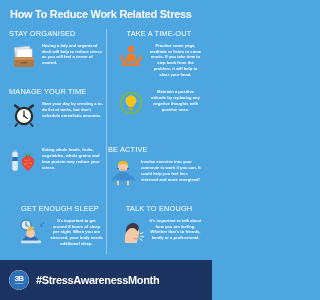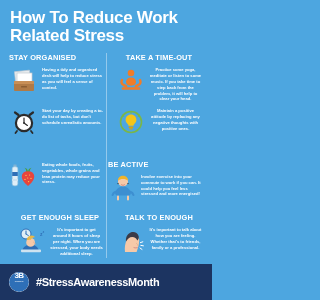--- a/index.html
+++ b/index.html
@@ -7,21 +7,21 @@
   body {
     font-family:"Liberation Sans", sans-serif;
     background:#4da6e0;
     color:#ffffff;
   }
   .poster { width:212px; height:300px; position:relative; background:#4da6e0; display:flex; flex-direction:column; }
 
   
   .header { padding:9px 10px 4px 10px; }
   .header h1 {
-    font-size:17px;
+    font-size:11px;
     line-height:1.06;
     font-weight:bold;
     color:#ffffff;
     letter-spacing:-0.3px;
   }
 
   
   .grid {
     flex:1;
     display:grid;
@@ -35,21 +35,21 @@
     left:50%;
     top:4px;
     bottom:6px;
     width:1px;
     background:rgba(255,255,255,0.40);
   }
   .cell { padding:2px 4px 2px 1px; position:relative; }
   .cell.right { padding-left:9px;text-align:center; }
   .cell h2 {
     font-size:7.4px;
-    font-weight:bold;
+    font-weight:normal;
     letter-spacing:0.15px;
     color:#ffffff;
     margin-bottom:3px;
     white-space:nowrap;
   }
   .body-row { display:flex; align-items:flex-start; gap:3px; }
   .icon-wrap {
     width:30px; min-width:30px; height:32px;
     display:flex; align-items:center; justify-content:center;
   }
@@ -74,21 +74,21 @@
     width:20px; height:20px; border-radius:50%;
     background:#ffffff;
     display:flex; align-items:center; justify-content:center;
     position:relative;
     overflow:hidden;
     flex-shrink:0;
   }
   .logo .disc {
     width:20px; height:20px; border-radius:50%;
     background:#2e6fb7;
-    display:flex; align-items:center; 
+    display:flex; align-items:center; justify-content:center;
     flex-direction:column;
   }
   .logo .tb { font-size:8px; font-weight:bold; color:#ffffff; line-height:1; letter-spacing:-0.5px; }
   .logo .sub { font-size:2.4px; color:#ffffff; line-height:1; margin-top:0.5px; }
   .hashtag {
     font-size:11px;
     font-weight:bold;
     color:#ffffff;
     letter-spacing:-0.35px;
   }
@@ -131,20 +131,21 @@
             <path d="M5 13c-1 1.5-.6 3.6 1 4.6l3.2 1.8" stroke="#f07c28" stroke-width="2.4" fill="none" stroke-linecap="round"></path>
             <path d="M23 13c1 1.5.6 3.6-1 4.6l-3.2 1.8" stroke="#f07c28" stroke-width="2.4" fill="none" stroke-linecap="round"></path>
             <path d="M6 21.5h16" stroke="#f07c28" stroke-width="2.6" stroke-linecap="round"></path>
           </svg>
         </div>
         <p>Practice some yoga, meditate or listen to some music. If you take time to step back from the problem, it will help to clear your head.</p>
       </div>
     </div>
 
     <div class="cell">
+      <h2>MANAGE YOUR TIME</h2>
       <div class="body-row">
         <div class="icon-wrap">
           <svg width="28" height="28" viewBox="0 0 28 28">
             <path d="M5 4.5l3.5 2.5M23 4.5L19.5 7" stroke="#2b2b2b" stroke-width="2.2" stroke-linecap="round"></path>
             <circle cx="14" cy="15" r="9.2" fill="#2b2b2b"></circle>
             <circle cx="14" cy="15" r="7" fill="#ffffff"></circle>
             <path d="M14 15V10M14 15l3.4 2.4" stroke="#2b2b2b" stroke-width="1.2" stroke-linecap="round"></path>
             <circle cx="14" cy="15" r="0.9" fill="#2b2b2b"></circle>
             <path d="M7 23l-1.5 2M21 23l1.5 2" stroke="#2b2b2b" stroke-width="1.8" stroke-linecap="round"></path>
           </svg>

